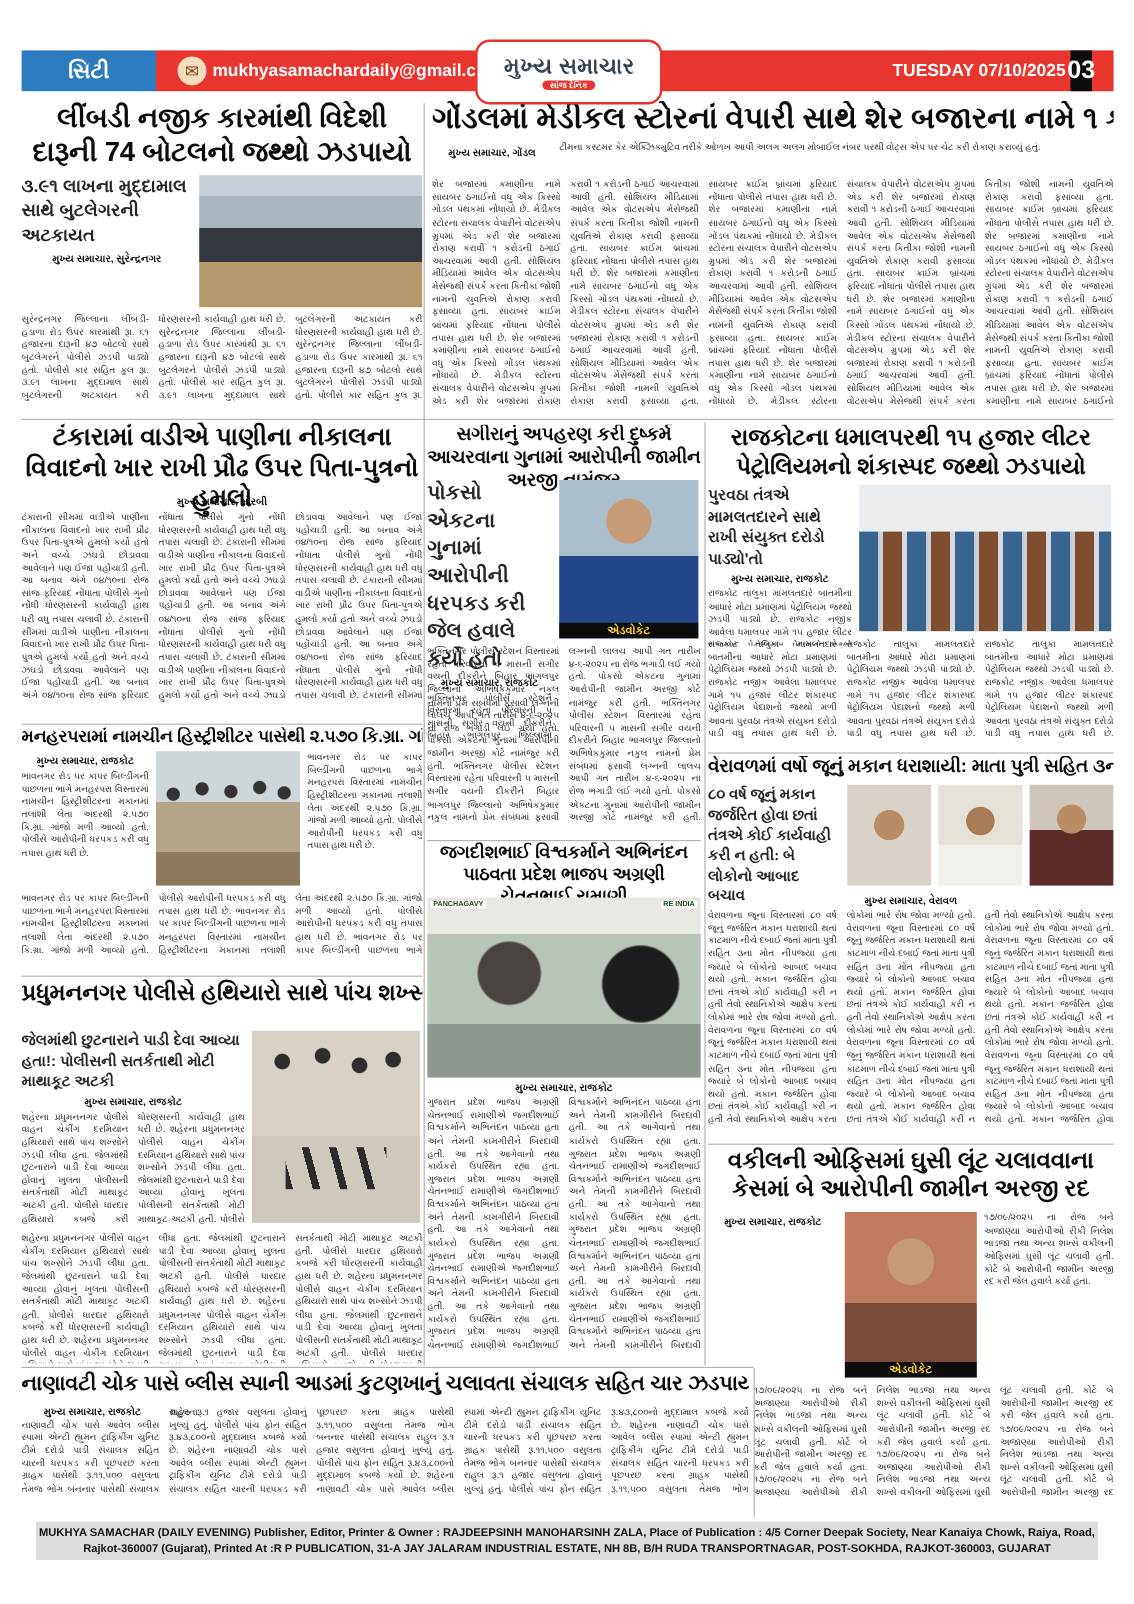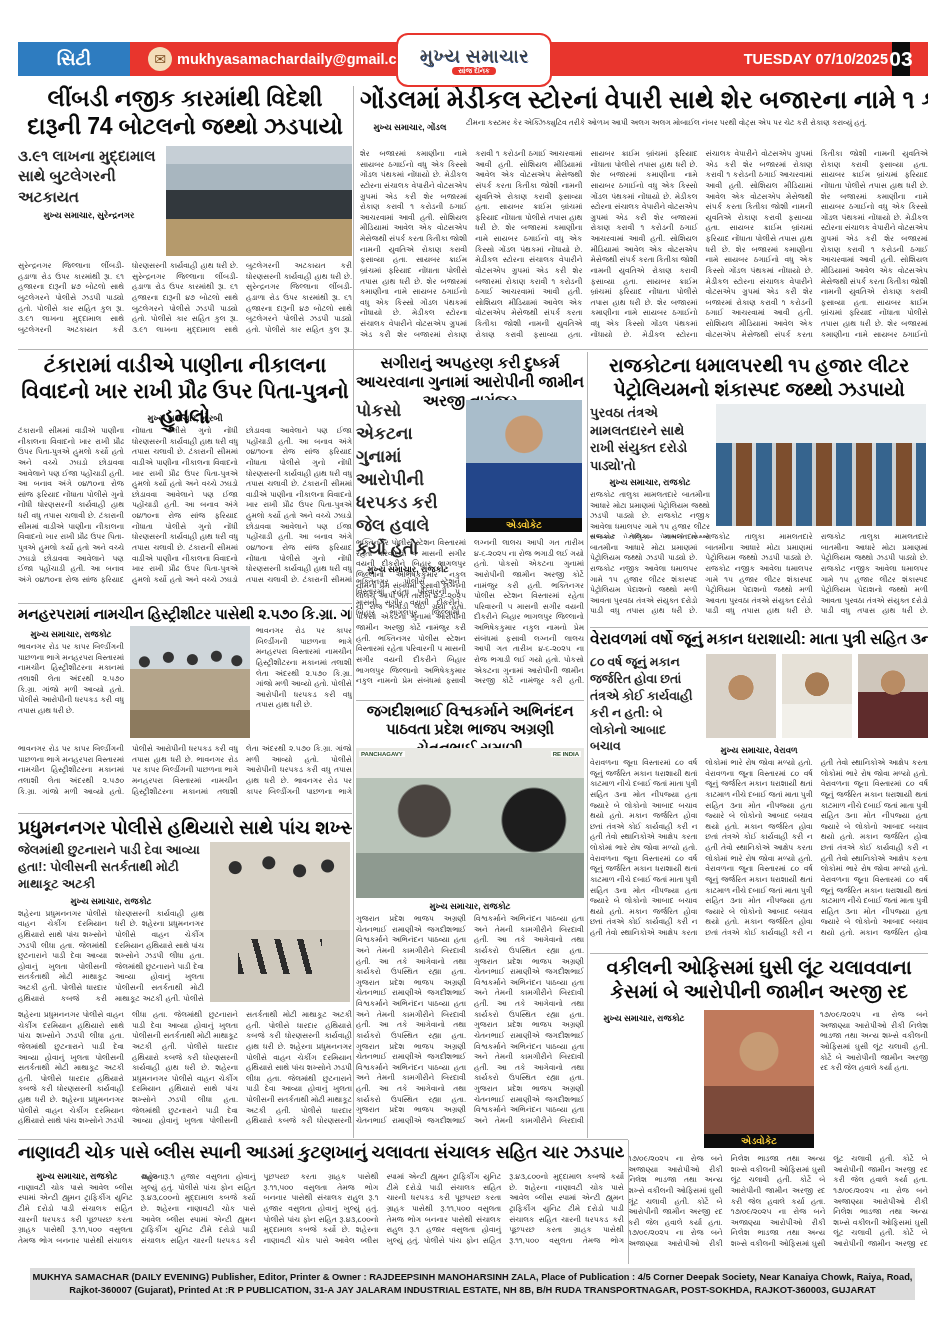--- a/index.html
+++ b/index.html
@@ -145,21 +145,21 @@
       <div class="photo ph-p1" style="width:70px;height:84px;"></div>
       <div class="photo ph-p2" style="width:70px;height:84px;"></div>
       <div class="photo ph-p3" style="width:70px;height:84px;"></div>
     </div>
     <div class="byline">મુખ્ય સમાચાર, વેરાવળ</div>
     <div class="body cols3" style="height:186px;">વેરાવળના જૂના વિસ્તારમાં ૮૦ વર્ષ જૂનું જર્જરિત મકાન ધરાશાયી થતાં કાટમાળ નીચે દબાઈ જતાં માતા પુત્રી સહિત ૩ના મોત નીપજ્યા હતા જ્યારે બે લોકોનો આબાદ બચાવ થયો હતો. મકાન જર્જરિત હોવા છતાં તંત્રએ કોઈ કાર્યવાહી કરી ન હતી તેવો સ્થાનિકોએ આક્ષેપ કરતા લોકોમાં ભારે રોષ જોવા મળ્યો હતો. વેરાવળના જૂના વિસ્તારમાં ૮૦ વર્ષ જૂનું જર્જરિત મકાન ધરાશાયી થતાં કાટમાળ નીચે દબાઈ જતાં માતા પુત્રી સહિત ૩ના મોત નીપજ્યા હતા જ્યારે બે લોકોનો આબાદ બચાવ થયો હતો. મકાન જર્જરિત હોવા છતાં તંત્રએ કોઈ કાર્યવાહી કરી ન હતી તેવો સ્થાનિકોએ આક્ષેપ કરતા લોકોમાં ભારે રોષ જોવા મળ્યો હતો. વેરાવળના જૂના વિસ્તારમાં ૮૦ વર્ષ જૂનું જર્જરિત મકાન ધરાશાયી થતાં કાટમાળ નીચે દબાઈ જતાં માતા પુત્રી સહિત ૩ના મોત નીપજ્યા હતા જ્યારે બે લોકોનો આબાદ બચાવ થયો હતો. મકાન જર્જરિત હોવા છતાં તંત્રએ કોઈ કાર્યવાહી કરી ન હતી તેવો સ્થાનિકોએ આક્ષેપ કરતા લોકોમાં ભારે રોષ જોવા મળ્યો હતો. વેરાવળના જૂના વિસ્તારમાં ૮૦ વર્ષ જૂનું જર્જરિત મકાન ધરાશાયી થતાં કાટમાળ નીચે દબાઈ જતાં માતા પુત્રી સહિત ૩ના મોત નીપજ્યા હતા જ્યારે બે લોકોનો આબાદ બચાવ થયો હતો. મકાન જર્જરિત હોવા છતાં તંત્રએ કોઈ કાર્યવાહી કરી ન હતી તેવો સ્થાનિકોએ આક્ષેપ કરતા લોકોમાં ભારે રોષ જોવા મળ્યો હતો. વેરાવળના જૂના વિસ્તારમાં ૮૦ વર્ષ જૂનું જર્જરિત મકાન ધરાશાયી થતાં કાટમાળ નીચે દબાઈ જતાં માતા પુત્રી સહિત ૩ના મોત નીપજ્યા હતા જ્યારે બે લોકોનો આબાદ બચાવ થયો હતો. મકાન જર્જરિત હોવા છતાં તંત્રએ કોઈ કાર્યવાહી કરી ન હતી તેવો સ્થાનિકોએ આક્ષેપ કરતા લોકોમાં ભારે રોષ જોવા મળ્યો હતો. વેરાવળના જૂના વિસ્તારમાં ૮૦ વર્ષ જૂનું જર્જરિત મકાન ધરાશાયી થતાં કાટમાળ નીચે દબાઈ જતાં માતા પુત્રી સહિત ૩ના મોત નીપજ્યા હતા જ્યારે બે લોકોનો આબાદ બચાવ થયો હતો. મકાન જર્જરિત હોવા છતાં તંત્રએ કોઈ કાર્યવાહી કરી ન હતી તેવો સ્થાનિકોએ આક્ષેપ કરતા લોકોમાં ભારે રોષ જોવા મળ્યો હતો. વેરાવળના જૂના વિસ્તારમાં ૮૦ વર્ષ જૂનું જર્જરિત મકાન ધરાશાયી થતાં કાટમાળ નીચે દબાઈ જતાં માતા પુત્રી સહિત ૩ના મોત નીપજ્યા હતા જ્યારે બે લોકોનો આબાદ બચાવ થયો હતો. મકાન જર્જરિત હોવા છતાં તંત્રએ કોઈ કાર્યવાહી કરી ન હતી તેવો સ્થાનિકોએ આક્ષેપ કરતા લોકોમાં ભારે રોષ જોવા મળ્યો હતો. વેરાવળના જૂના વિસ્તારમાં ૮૦ વર્ષ જૂનું જર્જરિત મકાન ધરાશાયી થતાં કાટમાળ નીચે દબાઈ જતાં માતા પુત્રી સહિત ૩ના મોત નીપજ્યા હતા જ્યારે બે લોકોનો આબાદ બચાવ થયો હતો. મકાન જર્જરિત હોવા છતાં તંત્રએ કોઈ કાર્યવાહી કરી ન હતી તેવો સ્થાનિકોએ આક્ષેપ કરતા લોકોમાં ભારે રોષ જોવા મળ્યો હતો. </div>
   </section>
 
   <section class="article" style="left:18px;top:816px;width:334px;height:320px;">
     <div class="hl" style="font-size:19px;height:26px;white-space:nowrap;">પ્રધુમનનગર પોલીસે હથિયારો સાથે પાંચ શખ્સોને પકડ્યા</div>
-    <div class="row" style="height:164px;">
+    <div class="row" style="height:164px;margin-top:17px;">
       <div style="width:186px;">
         <div class="sub" style="font-size:12.5px;">જેલમાંથી છુટનારાને પાડી દેવા આવ્યા હતા!: પોલીસની સતર્કતાથી મોટી માથાકૂટ અટકી</div>
         <div class="byline">મુખ્ય સમાચાર, રાજકોટ</div>
         <div class="body cols2" style="height:104px;">શહેરના પ્રધુમનનગર પોલીસે વાહન ચેકીંગ દરમિયાન હથિયારો સાથે પાંચ શખ્સોને ઝડપી લીધા હતા. જેલમાંથી છુટનારાને પાડી દેવા આવ્યા હોવાનું ખુલતા પોલીસની સતર્કતાથી મોટી માથાકૂટ અટકી હતી. પોલીસે ધારદાર હથિયારો કબજે કરી ધોરણસરની કાર્યવાહી હાથ ધરી છે. શહેરના પ્રધુમનનગર પોલીસે વાહન ચેકીંગ દરમિયાન હથિયારો સાથે પાંચ શખ્સોને ઝડપી લીધા હતા. જેલમાંથી છુટનારાને પાડી દેવા આવ્યા હોવાનું ખુલતા પોલીસની સતર્કતાથી મોટી માથાકૂટ અટકી હતી. પોલીસે ધારદાર હથિયારો કબજે કરી ધોરણસરની કાર્યવાહી હાથ ધરી છે. </div>
       </div>
       <div class="photo ph-suspects" style="width:140px;height:160px;"></div>
     </div>
     <div class="body cols3" style="height:124px;margin-top:4px;">શહેરના પ્રધુમનનગર પોલીસે વાહન ચેકીંગ દરમિયાન હથિયારો સાથે પાંચ શખ્સોને ઝડપી લીધા હતા. જેલમાંથી છુટનારાને પાડી દેવા આવ્યા હોવાનું ખુલતા પોલીસની સતર્કતાથી મોટી માથાકૂટ અટકી હતી. પોલીસે ધારદાર હથિયારો કબજે કરી ધોરણસરની કાર્યવાહી હાથ ધરી છે. શહેરના પ્રધુમનનગર પોલીસે વાહન ચેકીંગ દરમિયાન હથિયારો સાથે પાંચ શખ્સોને ઝડપી લીધા હતા. જેલમાંથી છુટનારાને પાડી દેવા આવ્યા હોવાનું ખુલતા પોલીસની સતર્કતાથી મોટી માથાકૂટ અટકી હતી. પોલીસે ધારદાર હથિયારો કબજે કરી ધોરણસરની કાર્યવાહી હાથ ધરી છે. શહેરના પ્રધુમનનગર પોલીસે વાહન ચેકીંગ દરમિયાન હથિયારો સાથે પાંચ શખ્સોને ઝડપી લીધા હતા. જેલમાંથી છુટનારાને પાડી દેવા આવ્યા હોવાનું ખુલતા પોલીસની સતર્કતાથી મોટી માથાકૂટ અટકી હતી. પોલીસે ધારદાર હથિયારો કબજે કરી ધોરણસરની કાર્યવાહી હાથ ધરી છે. શહેરના પ્રધુમનનગર પોલીસે વાહન ચેકીંગ દરમિયાન હથિયારો સાથે પાંચ શખ્સોને ઝડપી લીધા હતા. જેલમાંથી છુટનારાને પાડી દેવા આવ્યા હોવાનું ખુલતા પોલીસની સતર્કતાથી મોટી માથાકૂટ અટકી હતી. પોલીસે ધારદાર હથિયારો કબજે કરી ધોરણસરની કાર્યવાહી હાથ ધરી છે. શહેરના પ્રધુમનનગર પોલીસે વાહન ચેકીંગ દરમિયાન હથિયારો સાથે પાંચ શખ્સોને ઝડપી લીધા હતા. જેલમાંથી છુટનારાને પાડી દેવા આવ્યા હોવાનું ખુલતા પોલીસની સતર્કતાથી મોટી માથાકૂટ અટકી હતી. પોલીસે ધારદાર હથિયારો કબજે કરી ધોરણસરની કાર્યવાહી હાથ ધરી છે. </div>
   </section>
 

